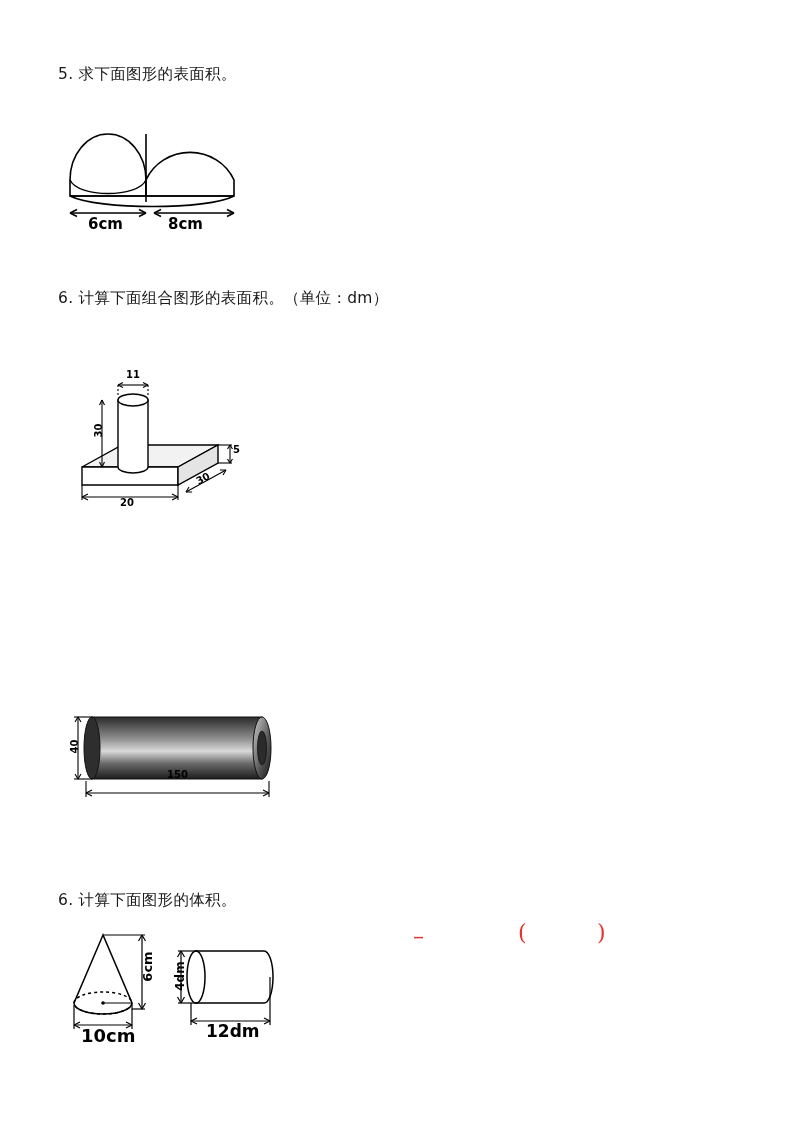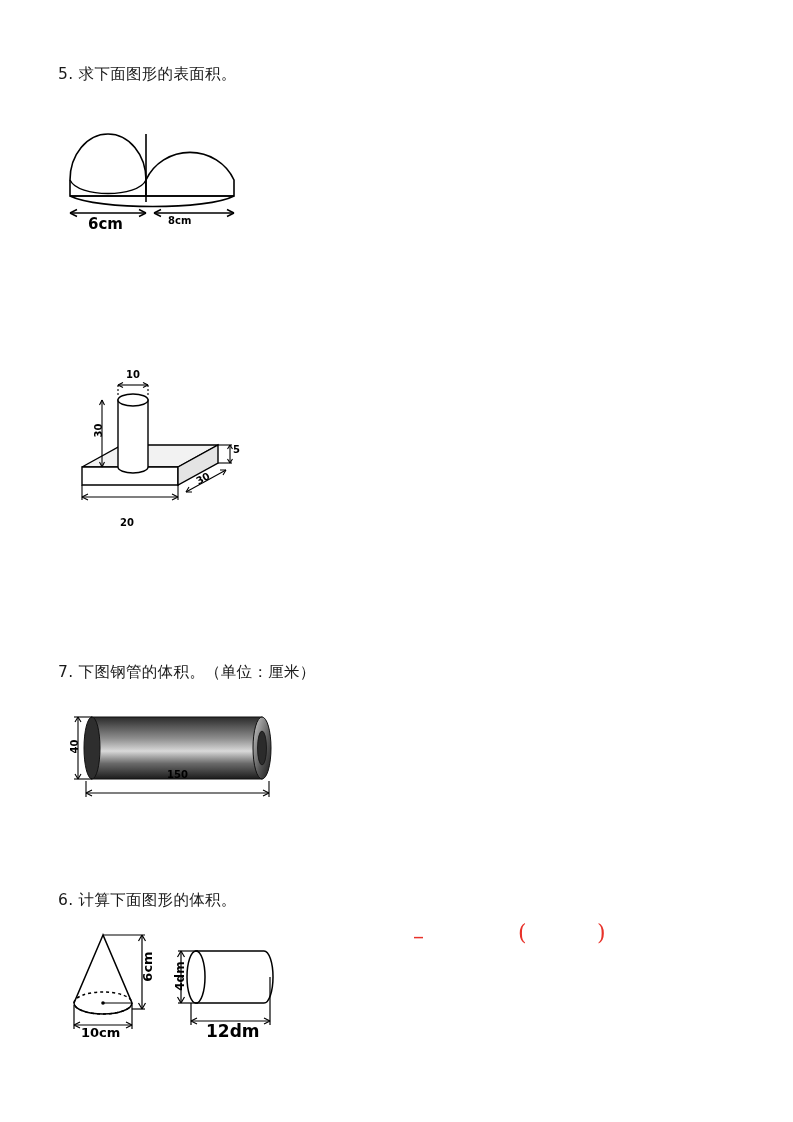--- a/index.html
+++ b/index.html
@@ -75,23 +75,24 @@
       <g stroke="#000000" stroke-width="1.4" fill="none">
         <line x1="12" y1="95" x2="88" y2="95"></line>
         <path d="M12 95 l7 -3.5 M12 95 l7 3.5"></path>
         <path d="M88 95 l-7 -3.5 M88 95 l-7 3.5"></path>
         <line x1="96" y1="95" x2="176" y2="95"></line>
         <path d="M96 95 l7 -3.5 M96 95 l7 3.5"></path>
         <path d="M176 95 l-7 -3.5 M176 95 l-7 3.5"></path>
       </g>
     </svg>
     <span class="label" style="left:30px; top:97px; font-size:15px;">6cm</span>
-    <span class="label" style="left:110px; top:97px; font-size:10px;">8cm</span>
-  </div>
-
+    <span class="label" style="left:110px; top:97px; font-size:15px;">8cm</span>
+  </div>
+
+  <div class="q-text" style="left:58px; top:288px;">6. 计算下面组合图形的表面积。（单位：dm）</div>
 
   <div class="fig" style="left:70px; top:345px; width:200px; height:175px;">
     <svg width="200" height="175" viewBox="0 0 200 175">
 
       <polygon points="12,122 108,122 148,100 52,100" fill="#f2f2f2" stroke="#000000" stroke-width="1.4"></polygon>
 
       <polygon points="12,122 108,122 108,140 12,140" fill="#ffffff" stroke="#000000" stroke-width="1.4"></polygon>
 
       <polygon points="108,122 148,100 148,118 108,140" fill="#e4e4e4" stroke="#000000" stroke-width="1.4"></polygon>
 
@@ -127,28 +128,27 @@
       </g>
 
       <g stroke="#000000" stroke-width="1.1" fill="none">
         <line x1="12" y1="152" x2="108" y2="152"></line>
         <path d="M12 152 l6 -3 M12 152 l6 3"></path>
         <path d="M108 152 l-6 -3 M108 152 l-6 3"></path>
         <line x1="12" y1="140" x2="12" y2="155"></line>
         <line x1="108" y1="140" x2="108" y2="155"></line>
       </g>
     </svg>
-    <span class="label" style="left:56px; top:24px; font-size:10px;">10</span>
+    <span class="label" style="left:56px; top:24px; font-size:10px;">11</span>
     <span class="label vlabel" style="left:22px; top:80px; font-size:10px; transform:rotate(-90deg);">30</span>
     <span class="label" style="left:163px; top:99px; font-size:10px;">5</span>
     <span class="label" style="left:126px; top:128px; font-size:10px; transform:rotate(-28deg);">30</span>
-    <span class="label" style="left:50px; top:152px; font-size:10px;margin-top:20px;">20</span>
-  </div>
-
-  <div class="q-text" style="left:58px; top:662px;">7. 下图钢管的体积。（单位：厘米）</div>
+    <span class="label" style="left:50px; top:152px; font-size:10px;">20</span>
+  </div>
+
 
   <div class="fig" style="left:70px; top:705px; width:220px; height:100px;">
     <svg width="220" height="100" viewBox="0 0 220 100">
       <defs>
         <linearGradient id="pipeGrad" x1="0" y1="0" x2="0" y2="1">
           <stop offset="0%" stop-color="#2a2a2a"></stop>
           <stop offset="35%" stop-color="#8f8f8f"></stop>
           <stop offset="55%" stop-color="#d9d9d9"></stop>
           <stop offset="75%" stop-color="#6a6a6a"></stop>
           <stop offset="100%" stop-color="#1c1c1c"></stop>
@@ -230,18 +230,18 @@
 
       <g stroke="#000000" stroke-width="1.2" fill="none">
         <line x1="133" y1="96" x2="212" y2="96"></line>
         <path d="M133 96 l6 -3 M133 96 l6 3"></path>
         <path d="M212 96 l-6 -3 M212 96 l-6 3"></path>
         <line x1="133" y1="78" x2="133" y2="100"></line>
         <line x1="212" y1="52" x2="212" y2="100"></line>
       </g>
     </svg>
     <span class="label vlabel" style="left:74px; top:34px; font-size:13px; transform:rotate(-90deg);">6cm</span>
-    <span class="label" style="left:23px; top:100px; font-size:13px;">10cm</span>
+    <span class="label" style="left:23px; top:100px; font-size:18px;">10cm</span>
     <span class="label vlabel" style="left:107px; top:44px; font-size:12px; transform:rotate(-90deg);">4dm</span>
     <span class="label" style="left:148px; top:96px; font-size:17px;">12dm</span>
   </div>
 
 </div>
 
 </body></html>

